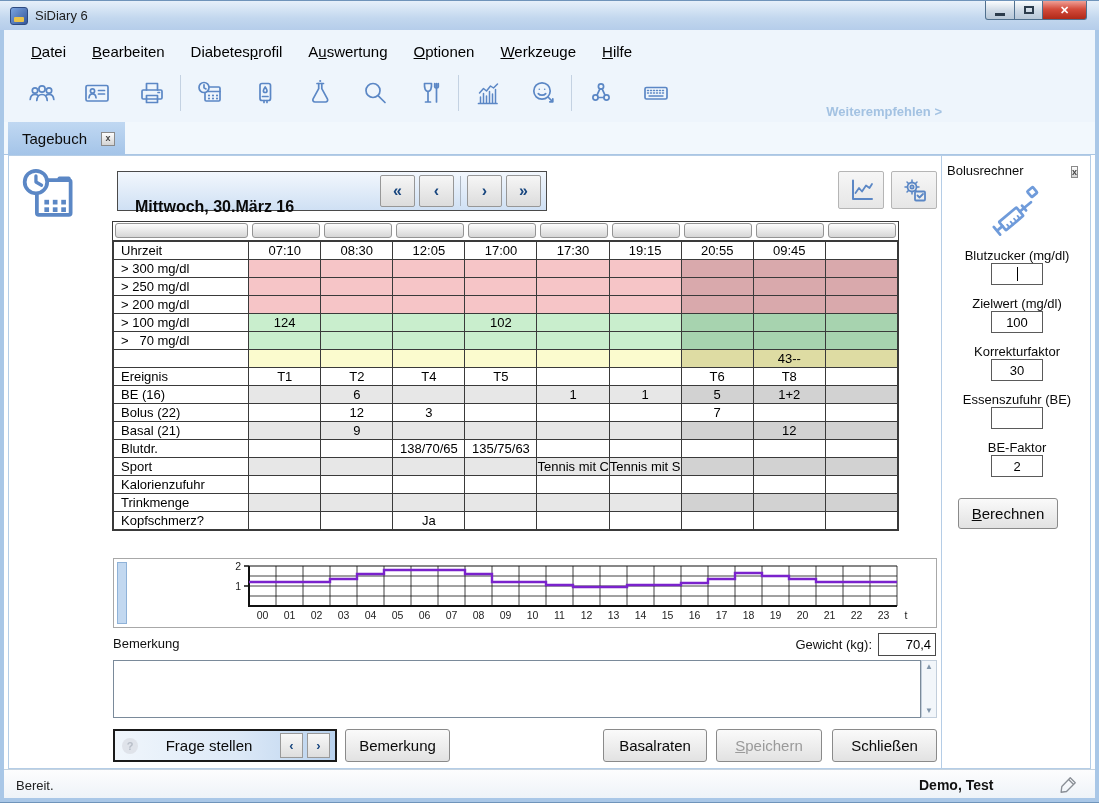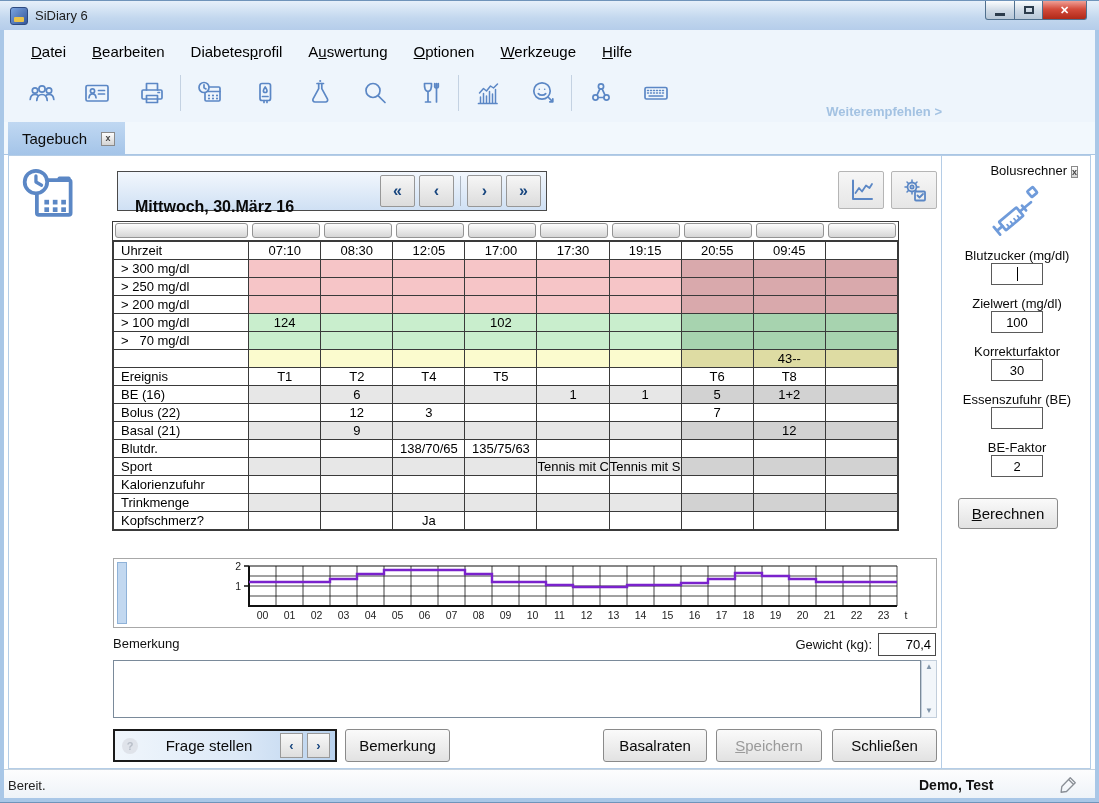--- a/index.html
+++ b/index.html
@@ -96,33 +96,33 @@
   .frage-panel { position:absolute; left:113px; top:729px; width:224px; height:33px; border:2px solid #1a1a1a;
     background:linear-gradient(90deg,#f0f6fc,#dde9f7 55%,#b9d2ee); display:flex; align-items:center; }
   .q-icon { width:16px; height:16px; border-radius:50%; background:#dfe3ea; color:#b8bec8; font-size:11px; font-weight:bold;
     text-align:center; line-height:16px; margin-left:7px; }
   .frage-label { flex:1; text-align:center; font-size:15px; color:#0a0a0a; }
   .frage-nav { display:flex; gap:4px; margin-right:5px; }
   .frage-nav-btn { width:23px; height:25px; background:linear-gradient(#f8f8f8,#dedede); border:1px solid #999;
     font-size:13px; font-weight:bold; color:#17457e; display:flex; align-items:center; justify-content:center; }
 
   
-  .bolus-title { position:absolute; left:947px; top:163px; width:120px; text-align:right; font-size:13px; color:#0a0a0a; }
+  .bolus-title { position:absolute; left:947px; top:163px; width:120px; text-align:left; font-size:13px; color:#0a0a0a; }
   .bolus-close { position:absolute; left:1071px; top:161px; }
   .syringe { position:absolute; left:986px; top:183px; }
   .bolus-label { position:absolute; width:150px; left:942px; text-align:center; font-size:13px; color:#0a0a0a; }
   .bolus-input { position:absolute; left:991px; width:52px; height:22px; border:1px solid #5a5a5a; font-size:13px;
     text-align:center; background:#fff; }
   .fake-caret { position:absolute; left:1017px; top:267px; width:1px; height:14px; background:#000; }
   .berechnen { left:958px; top:498px; width:100px; height:31px; }
 
   
   .statusbar { position:absolute; left:4px; top:769px; width:1091px; height:29px; background:linear-gradient(#fdfdfe,#eef3f8);
     border-top:1px solid #c5d3e0; }
-  .status-left { position:absolute; left:4px; top:8px; font-size:13px; color:#222; }
+  .status-left { position:absolute; left:12px; top:8px; font-size:13px; color:#222; }
   .status-user { position:absolute; left:915px; top:7px; font-size:14px; font-weight:bold; color:#111; }
   .status-icon { position:absolute; left:1055px; top:3px; }
   u { text-decoration:underline; }
 </style>
 </head>
 <body>
 
 <div class="window">
 
   <div class="titlebar">

